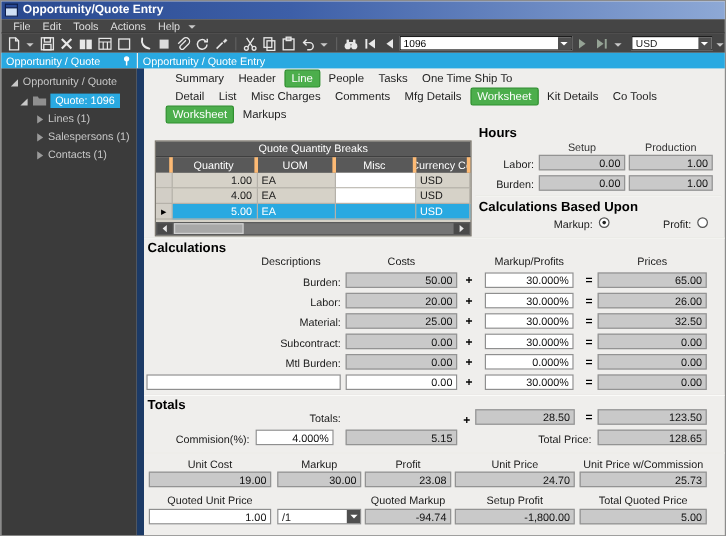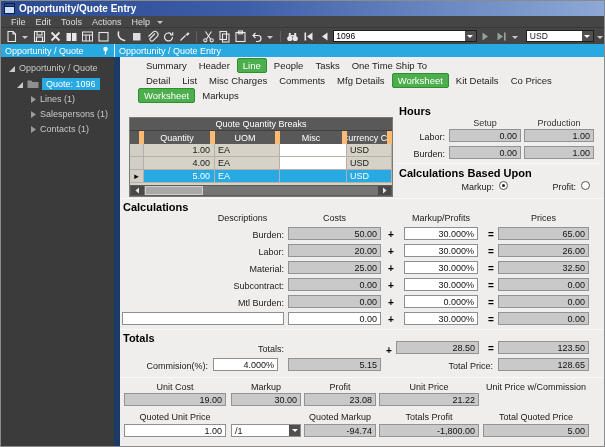--- a/index.html
+++ b/index.html
@@ -48,21 +48,21 @@
   .tab.active { background: #4cae4c; border: 1px solid #2f8f2f; color: #fff; border-radius: 2px; }
 
   
   .grid { position: absolute; left: 128px; top: 116px; width: 264px; border: 1px solid #7e7a72;
           font-size: 9px; background: #d6d2c8; }
   .g-title { height: 13px; background: #595959; color: #fff; display: flex; align-items: center;
              justify-content: center; border-bottom: 1px solid #3f3f3f; }
   .g-head, .g-row { display: flex; height: 13px; }
   .g-head { background: #595959; color: #fff; }
   .g-head > div { display: flex; align-items: center; justify-content: center;
-                  border-right: 5px solid #fdba74; overflow: hidden; white-space: nowrap; }
+                  border-right: 3px solid #fdba74; overflow: hidden; white-space: nowrap; }
   .g-row > div { display: flex; align-items: center; border-right: 1px solid #b5b1a9;
                  border-bottom: 1px solid #b5b1a9; overflow: hidden; white-space: nowrap; }
   .g-row .selcell { background: #d2cec6; justify-content: center; }
   .g-row .qty { justify-content: flex-end; padding-right: 4px; }
   .g-row .txt { padding-left: 3px; }
   .g-row .misc { background: #fff; }
   .g-row.selected > div { background: #29a9e1; color: #fff; }
   .g-row.selected > .selcell { background: #d2cec6; color: #000; }
   .g-sbar { display: flex; align-items: center; height: 11px; background: #757575; margin-top: 2px;
             border: 1px solid #5b5b5b; }
@@ -326,21 +326,21 @@
     <span class="tab">One Time Ship To</span>
   </div>
   <div class="tabrow" style="left:120px; top:72px">
     <span class="tab">Detail</span>
     <span class="tab">List</span>
     <span class="tab">Misc Charges</span>
     <span class="tab">Comments</span>
     <span class="tab">Mfg Details</span>
     <span class="tab active">Worksheet</span>
     <span class="tab">Kit Details</span>
-    <span class="tab">Co Prices</span>
+    <span class="tab">Co Tools</span>
   </div>
   <div class="tabrow" style="left:117px; top:87px">
     <span class="tab active">Worksheet</span>
     <span class="tab">Markups</span>
   </div>
 
   <div class="grid">
     <div class="g-title">Quote Quantity Breaks</div>
     <div class="g-head">
       <div style="width:14px"></div>
@@ -466,25 +466,26 @@
 
   <div class="sep" style="top:376px"></div>
   <div class="lblc bold" style="left:123px; top:381px; width:102px">Unit Cost</div>
   <div class="lblc bold" style="left:230px; top:381px; width:70px">Markup</div>
   <div class="lblc bold" style="left:303px; top:381px; width:72px">Profit</div>
   <div class="lblc bold" style="left:378px; top:381px; width:100px">Unit Price</div>
   <div class="lblc bold" style="left:482px; top:381px; width:106px">Unit Price w/Commission</div>
   <div class="gbox" style="left:123px; top:392px; width:102px">19.00</div>
   <div class="gbox" style="left:230px; top:392px; width:70px">30.00</div>
   <div class="gbox" style="left:303px; top:392px; width:72px">23.08</div>
-  <div class="gbox" style="left:378px; top:392px; width:100px">21.22</div>
+  <div class="gbox" style="left:378px; top:392px; width:100px">24.70</div>
+  <div class="gbox" style="left:482px; top:392px; width:106px">25.73</div>
 
   <div class="lblc bold" style="left:123px; top:411px; width:102px">Quoted Unit Price</div>
   <div class="lblc bold" style="left:303px; top:411px; width:72px">Quoted Markup</div>
-  <div class="lblc bold" style="left:378px; top:411px; width:100px">Totals Profit</div>
+  <div class="lblc bold" style="left:378px; top:411px; width:100px">Setup Profit</div>
   <div class="lblc bold" style="left:482px; top:411px; width:106px">Total Quoted Price</div>
   <input class="wbox" style="left: 123px; top: 423px; width: 102px;" value="1.00">
   <div class="combo" style="left:230px; top:423px; width:70px">
     <span class="cv">/1</span>
     <span class="ddbtn"></span>
   </div>
   <div class="gbox" style="left:303px; top:423px; width:72px">-94.74</div>
   <div class="gbox" style="left:378px; top:423px; width:100px">-1,800.00</div>
   <div class="gbox" style="left:482px; top:423px; width:106px">5.00</div>
 

